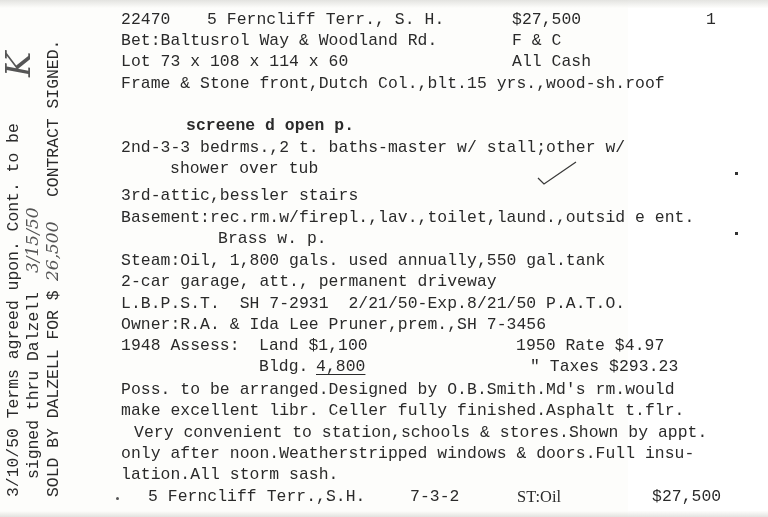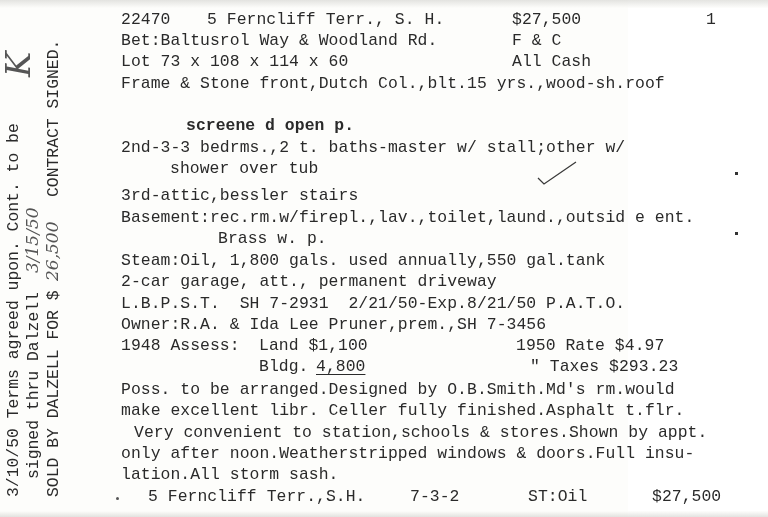--- a/index.html
+++ b/index.html
@@ -97,21 +97,21 @@
 
   <div class="line" style="left:121px; top:380px;">Poss. to be arranged.Designed by O.B.Smith.Md's rm.would</div>
   <div class="line" style="left:121px; top:401px;">make excellent libr. Celler fully finished.Asphalt t.flr.</div>
   <div class="line" style="left:121px; top:423px;margin-left:13px;">Very convenient to station,schools &amp; stores.Shown by appt.</div>
   <div class="line" style="left:121px; top:465px;">lation.All storm sash.</div>
   <div class="line" style="left:121px; top:444px;">only after noon.Weatherstripped windows &amp; doors.Full insu-</div>
 
   <div class="mark" style="left:116px; top:497px; width:3px; height:3px; border-radius:50%; background:#555;"></div>
   <div class="line" style="left:124px; top:487px;margin-left:24px;">5 Ferncliff Terr.,S.H.</div>
   <div class="line" style="left:410px; top:487px;">7-3-2</div>
-  <div class="line" style="left:528px; top:487px;">ST:Oil</div>
+  <div class="line" style="left:517px; top:487px;font-family:Liberation Serif, serif;">ST:Oil</div>
   <div class="line" style="left:652px; top:487px;">$27,500</div>
 
   <div class="mark" style="left:735px; top:172px; width:3px; height:3px; background:#333;"></div>
   <div class="mark" style="left:735px; top:232px; width:3px; height:3px; background:#333;"></div>
 
   <div class="margin">
     <div class="mline" style="left:20px; top:4px;">3/10/50 Terms agreed upon. Cont. to be</div>
     <div class="mline" style="left:38px; top:24px;">signed thru Dalzell</div>
     <div class="mline hand" style="left:244px; top:22px; font-size:17px;">3/15/50</div>
     <div class="mline" style="left:20px; top:44px;">SOLD BY DALZELL FOR $</div>

